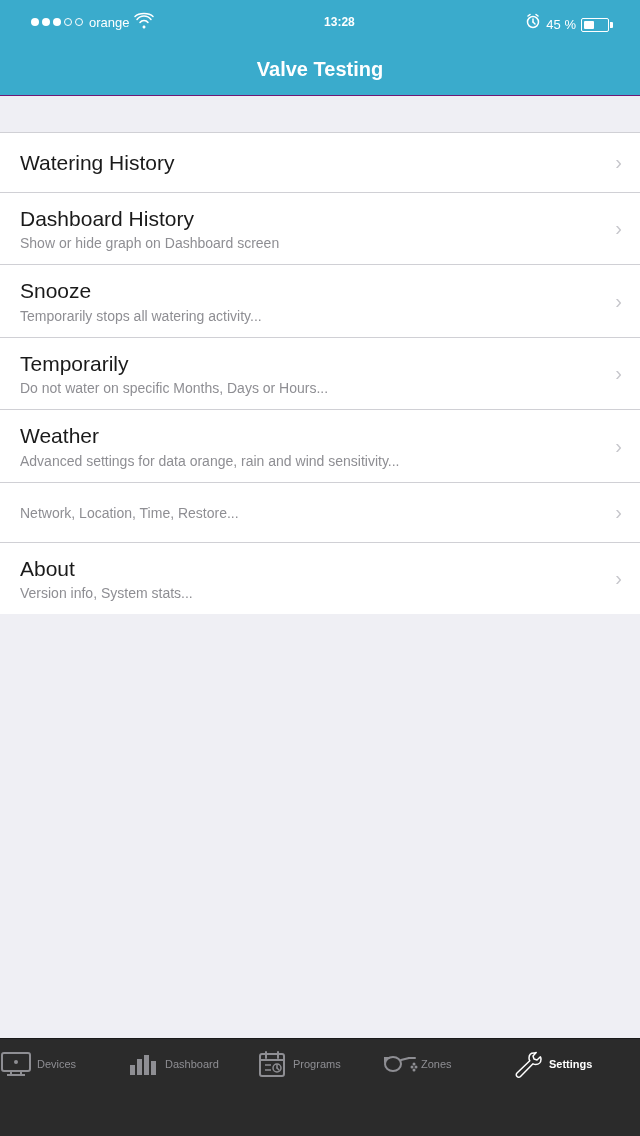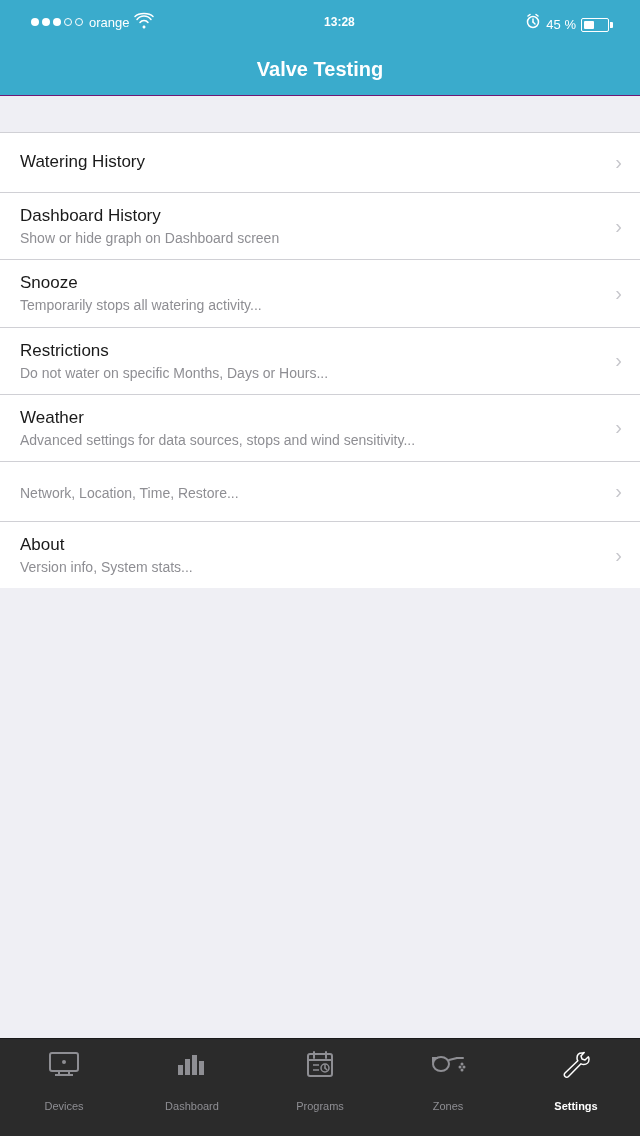--- a/index.html
+++ b/index.html
@@ -130,21 +130,21 @@
     }
     .menu-item:last-child {
       border-bottom: none;
     }
 
     .menu-item-content {
       flex: 1;
     }
 
     .menu-item-title {
-      font-size: 17px;
+      font-size: 21px;
       color: #1a1a1a;
       font-weight: 400;
       line-height: 1.3;
     }
 
     .menu-item-subtitle {
       font-size: 14px;
       color: #8e8e93;
       margin-top: 2px;
       line-height: 1.3;
@@ -173,23 +173,23 @@
       background: #2b2b2b;
       display: flex;
       align-items: flex-start;
       padding-top: 10px;
       border-top: 1px solid #1a1a1a;
     }
 
     .tab-item {
       flex: 1;
       display: flex;
-      flex-direction: column;
-      align-items: center;
-      gap: 23px;
+      flex-direction: row;
+      align-items: center;
+      gap: 5px;
       cursor: pointer;
       padding-top: 2px;
     }
 
     .tab-icon {
       width: 32px;
       height: 26px;
       display: flex;
       align-items: center;
       justify-content: center;
@@ -286,30 +286,30 @@
     <div class="menu-item">
       <div class="menu-item-content">
         <div class="menu-item-title">Snooze</div>
         <div class="menu-item-subtitle">Temporarily stops all watering activity...</div>
       </div>
       <span class="chevron">›</span>
     </div>
 
     <div class="menu-item">
       <div class="menu-item-content">
-        <div class="menu-item-title">Restrictions</div>
+        <div class="menu-item-title">Temporarily</div>
         <div class="menu-item-subtitle">Do not water on specific Months, Days or Hours...</div>
       </div>
       <span class="chevron">›</span>
     </div>
 
     <div class="menu-item">
       <div class="menu-item-content">
         <div class="menu-item-title">Weather</div>
-        <div class="menu-item-subtitle">Advanced settings for data sources, stops and wind sensitivity...</div>
+        <div class="menu-item-subtitle">Advanced settings for data orange, rain and wind sensitivity...</div>
       </div>
       <span class="chevron">›</span>
     </div>
 
     <div class="menu-item">
       <div class="menu-item-content">
         <div class="menu-item-subtitle">Network, Location, Time, Restore...</div>
       </div>
       <span class="chevron">›</span>
     </div>

